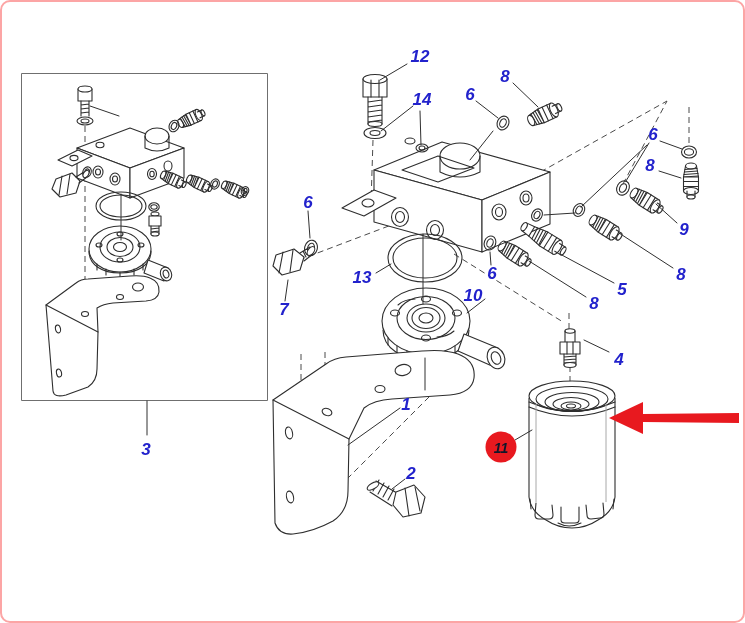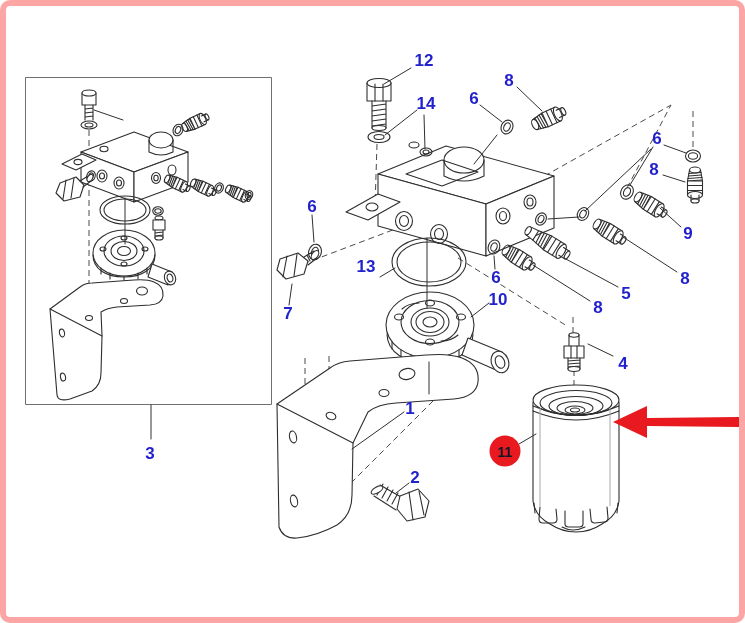--- a/index.html
+++ b/index.html
@@ -1,19 +1,19 @@
 <!DOCTYPE html>
 <html style="--bg: #ffffff; --label-color: #2222cc; --highlight-color: #e8191f;"><head>
 <meta charset="utf-8">
 <style>
   html,body{margin:0;padding:0;background:#fff;}
   .stage{
     position:relative;width:745px;height:623px;background:var(--bg,#fff);
     font-family:"Liberation Sans",sans-serif;overflow:hidden;
-    border:6px solid #fca5a5;border-radius:10px;box-sizing:border-box;
+    border:2px solid #fca5a5;border-radius:10px;box-sizing:border-box;font-style:italic;
   }
   svg{position:absolute;left:0;top:0;}
   svg *{vector-effect:non-scaling-stroke;}
   .ln{stroke:#303030;stroke-width:1;fill:none;stroke-linecap:round;}
   .dash{stroke:#4a4a4a;stroke-width:1;fill:none;stroke-dasharray:6 4;}
   .p{stroke:#2e2e2e;stroke-width:1.1;fill:#ffffff;stroke-linejoin:round;stroke-linecap:round;}
   .pn{stroke:#2e2e2e;stroke-width:1.1;fill:none;stroke-linejoin:round;stroke-linecap:round;}
   .faint{stroke:#a8a8a8;stroke-width:1;fill:none;}
   .box{stroke:#6f6f6f;stroke-width:1;fill:none;}
   .lbl{
@@ -332,23 +332,23 @@
 <div class="lbl" style="left:468px;top:92px">6</div>
 <div class="lbl" style="left:503px;top:74px">8</div>
 <div class="lbl" style="left:651px;top:132px">6</div>
 <div class="lbl" style="left:648px;top:163px">8</div>
 <div class="lbl" style="left:682px;top:227px">9</div>
 <div class="lbl" style="left:679px;top:272px">8</div>
 <div class="lbl" style="left:620px;top:287px">5</div>
 <div class="lbl" style="left:592px;top:301px">8</div>
 <div class="lbl" style="left:306px;top:200px">6</div>
 <div class="lbl" style="left:282px;top:307px">7</div>
-<div class="lbl" style="left:360px;top:260px">13</div>
+<div class="lbl" style="left:360px;top:275px">13</div>
 <div class="lbl" style="left:490px;top:271px">6</div>
-<div class="lbl" style="left:492px;top:293px">10</div>
+<div class="lbl" style="left:471px;top:293px">10</div>
 <div class="lbl" style="left:404px;top:402px">1</div>
 <div class="lbl" style="left:409px;top:471px">2</div>
 <div class="lbl" style="left:617px;top:357px">4</div>
 <div class="lbl" style="left:144px;top:447px">3</div>
 
 <div class="badge" style="left:499px;top:445px">11</div>
 
 </div>
 
 </body></html>

